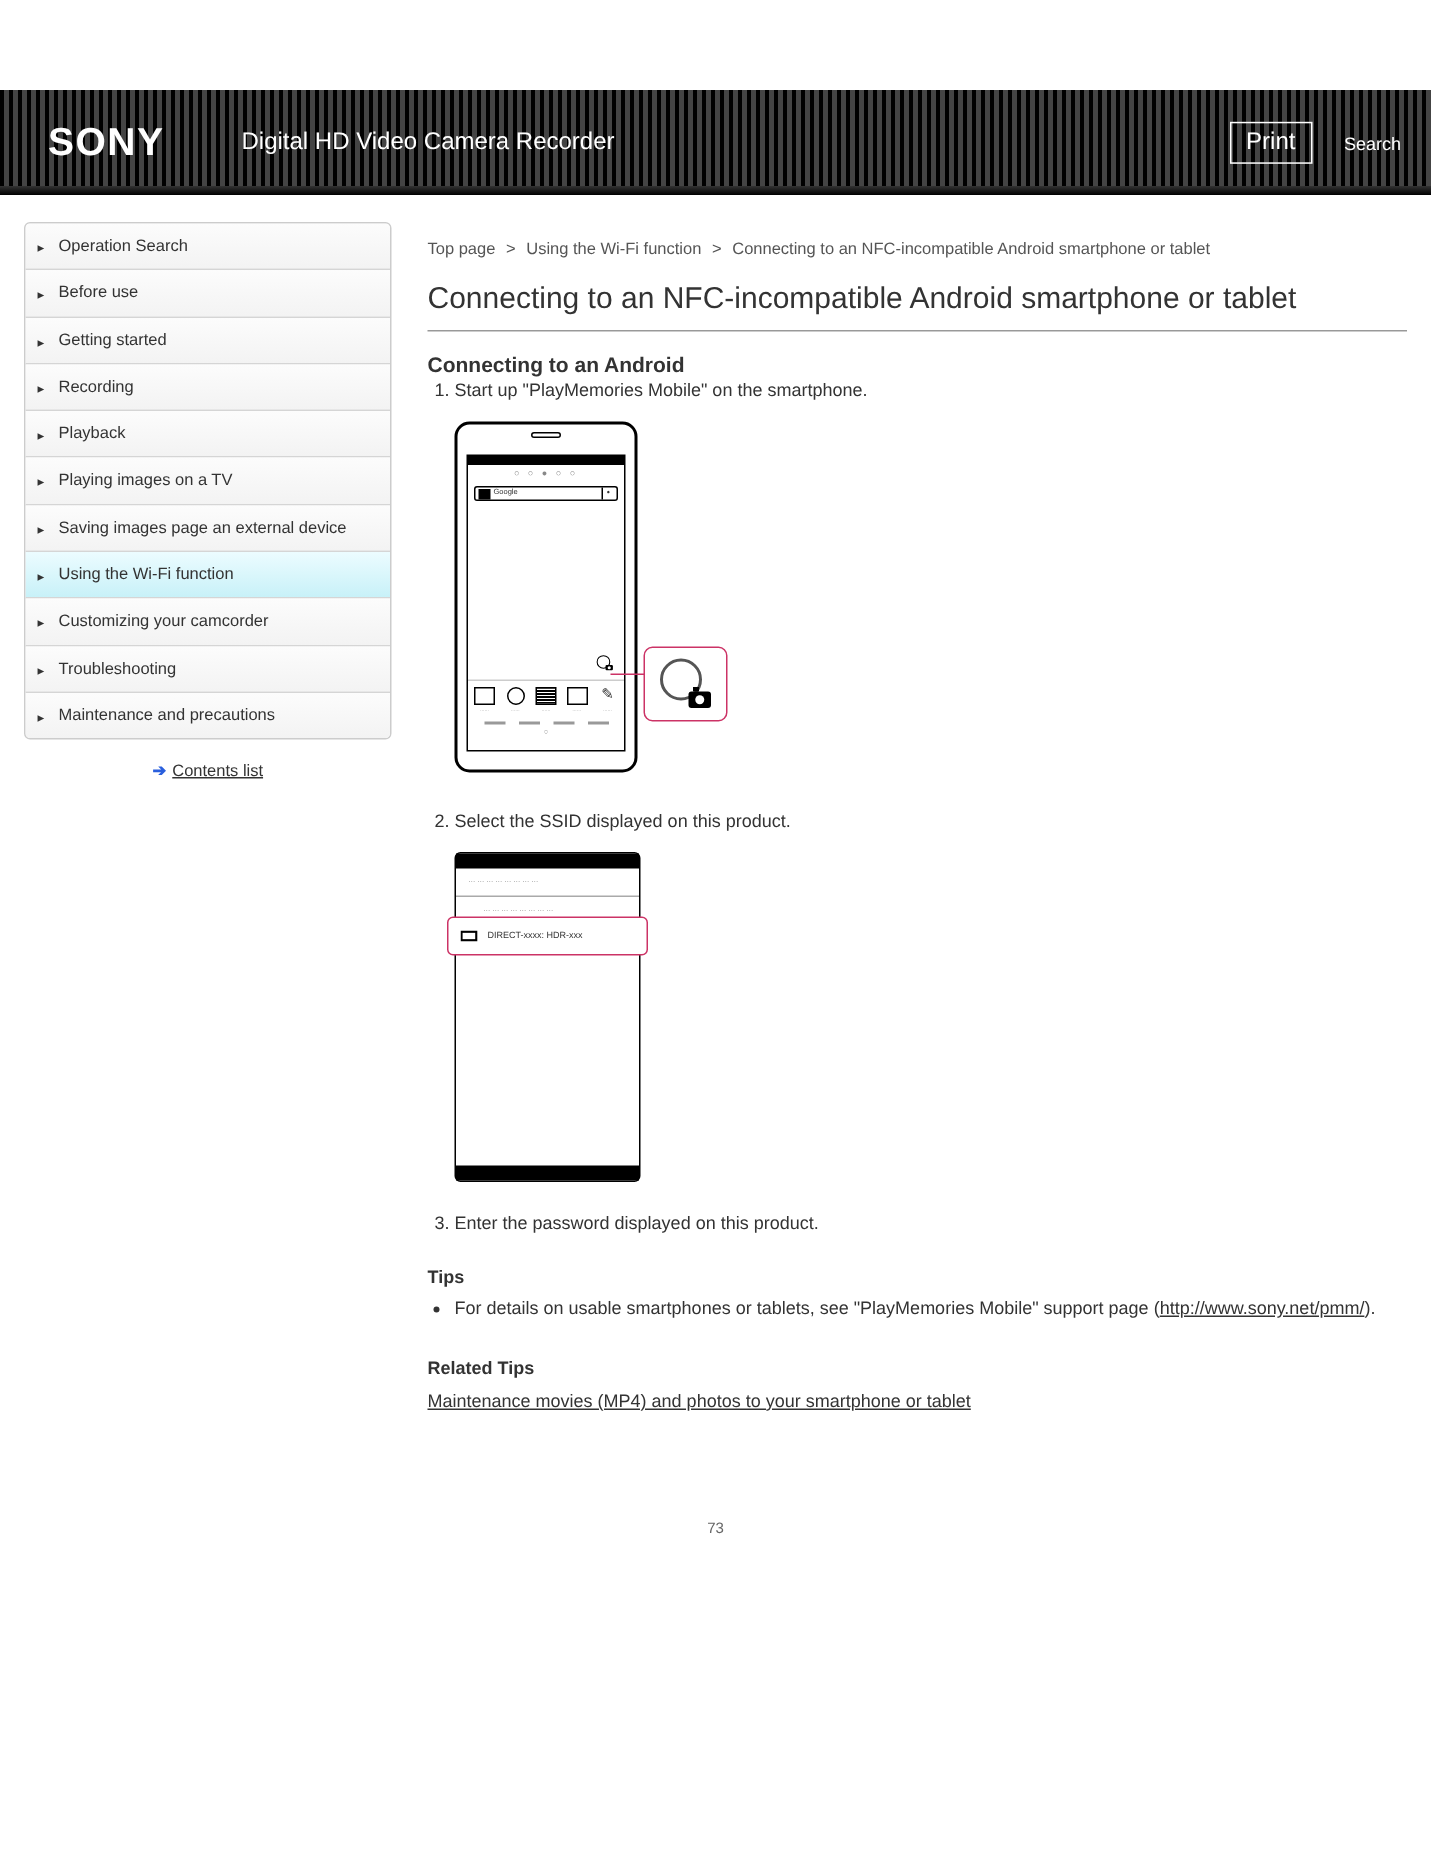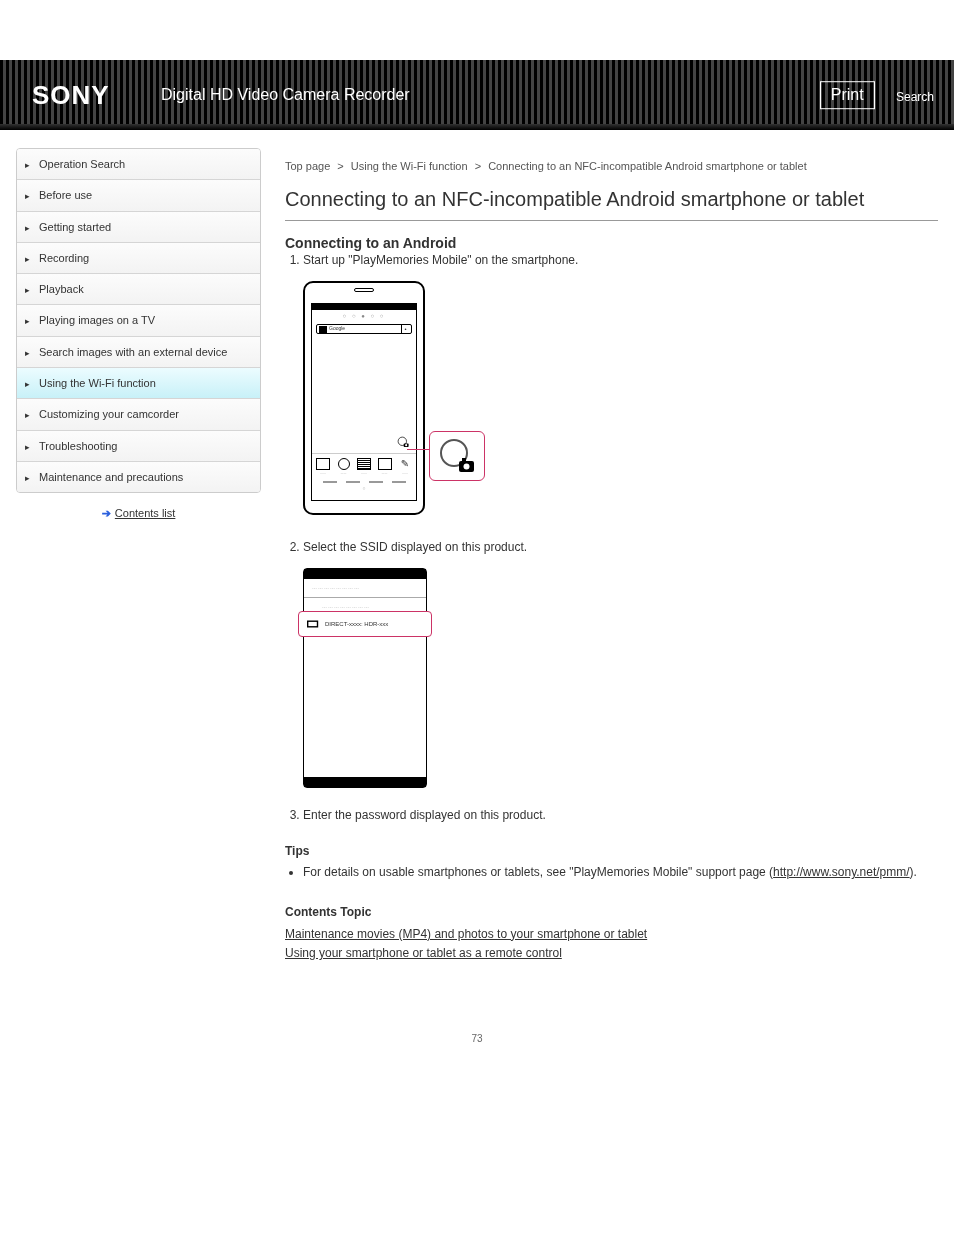--- a/index.html
+++ b/index.html
@@ -95,21 +95,21 @@
 <div class="page-wrap">
 
   <div>
     <div class="sidebar">
       <div class="nav-item"><span class="arr">▸</span><span>Operation Search</span></div>
       <div class="nav-item"><span class="arr">▸</span><span>Before use</span></div>
       <div class="nav-item"><span class="arr">▸</span><span>Getting started</span></div>
       <div class="nav-item"><span class="arr">▸</span><span>Recording</span></div>
       <div class="nav-item"><span class="arr">▸</span><span>Playback</span></div>
       <div class="nav-item"><span class="arr">▸</span><span>Playing images on a TV</span></div>
-      <div class="nav-item"><span class="arr">▸</span><span>Search images with an external device</span></div>
+      <div class="nav-item"><span class="arr">▸</span><span>Saving images page an external device</span></div>
       <div class="nav-item active"><span class="arr">▸</span><span>Using the Wi-Fi function</span></div>
       <div class="nav-item"><span class="arr">▸</span><span>Customizing your camcorder</span></div>
       <div class="nav-item"><span class="arr">▸</span><span>Troubleshooting</span></div>
       <div class="nav-item"><span class="arr">▸</span><span>Maintenance and precautions</span></div>
     </div>
     <div class="sidebar-foot">
       <span class="arrow">➔</span><a href="#">Contents list</a>
     </div>
   </div>
 
@@ -220,22 +220,21 @@
       </li>
     </ol>
 
     <div class="tips-h">Tips</div>
     <ul class="tips-ul">
       <li>
         <span>For details on usable smartphones or tablets, see "PlayMemories Mobile" support page (</span><span class="linklike">http://www.sony.net/pmm/</span><span>).</span>
       </li>
     </ul>
 
-    <div class="tips-h">Contents Topic</div>
+    <div class="tips-h">Related Tips</div>
     <div style="font-size:12px; line-height:1.6;">
       <div><span class="linklike">Maintenance movies (MP4) and photos to your smartphone or tablet</span></div>
-      <div><span class="linklike">Using your smartphone or tablet as a remote control</span></div>
     </div>
 
   </div>
 </div>
 
 <div class="pgnum">73</div>
 
 </body></html>

